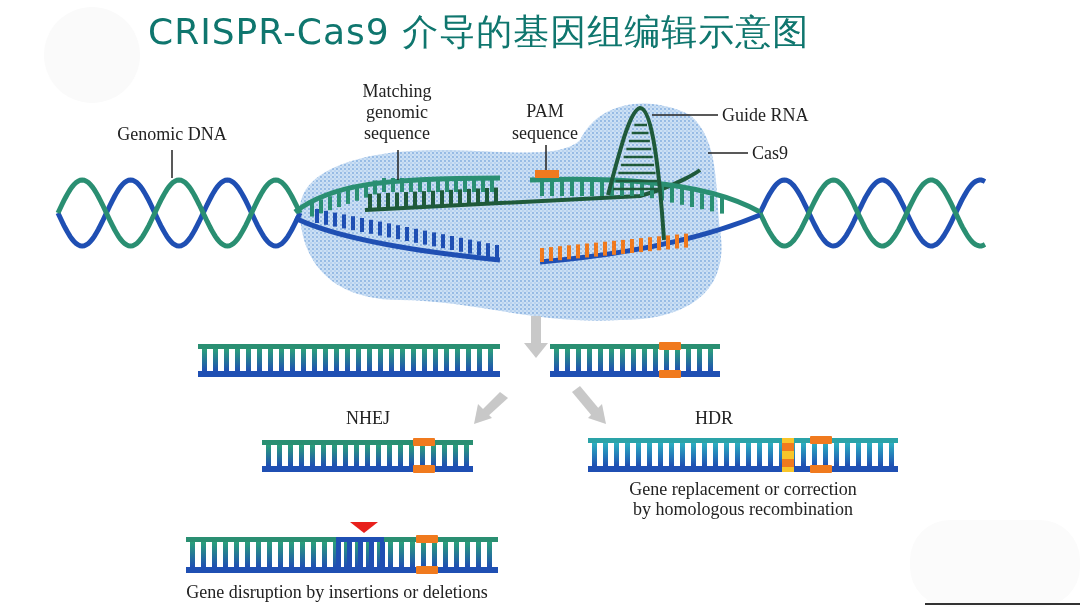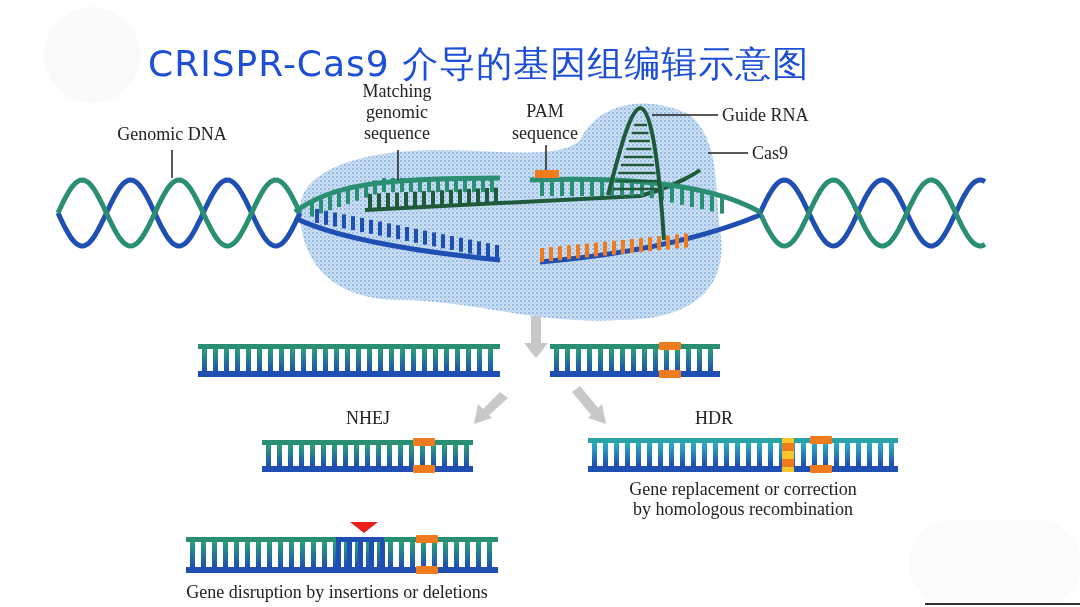--- a/index.html
+++ b/index.html
@@ -1,21 +1,21 @@
 <!DOCTYPE html>
 <html><head>
 <meta charset="utf-8">
 <style>
   html, body { margin: 0; padding: 0; background: #ffffff; }
   body { width: 1080px; height: 607px; overflow: hidden; position: relative; }
   #stage { position: absolute; left: 0; top: 0; width: 1080px; height: 607px; }
   .title {
-    position: absolute; left: 148px; top: 40px;
+    position: absolute; left: 148px; top: 8px;
     font-family: "DejaVu Sans", sans-serif; font-size: 36px; letter-spacing: 1px;
-    color: #1d4ed8; white-space: nowrap;
+    color: #0f766e; white-space: nowrap;
   }
   .lbl { font-family: "Liberation Serif", "DejaVu Serif", serif; fill: #222; font-size: 18px; }
   .lbl-c { text-anchor: middle; }
 </style>
 </head>
 <body>
 
 <div id="stage">
   <div class="title">CRISPR-Cas9 介导的基因组编辑示意图</div>
 

